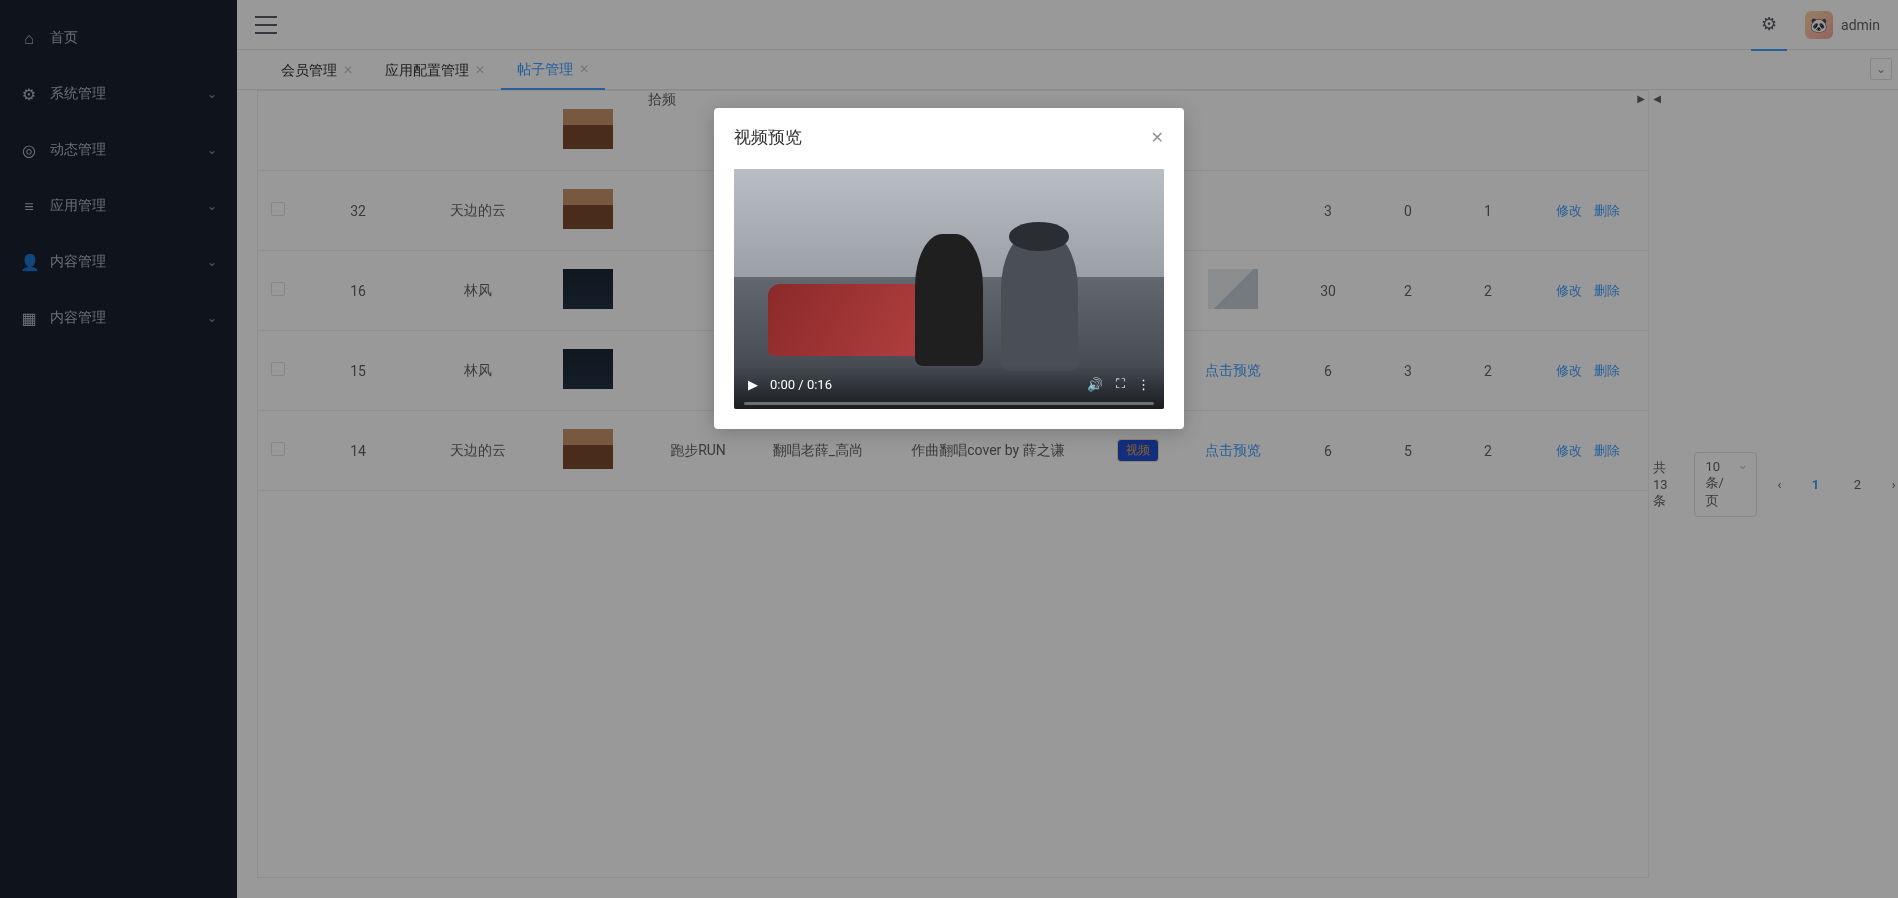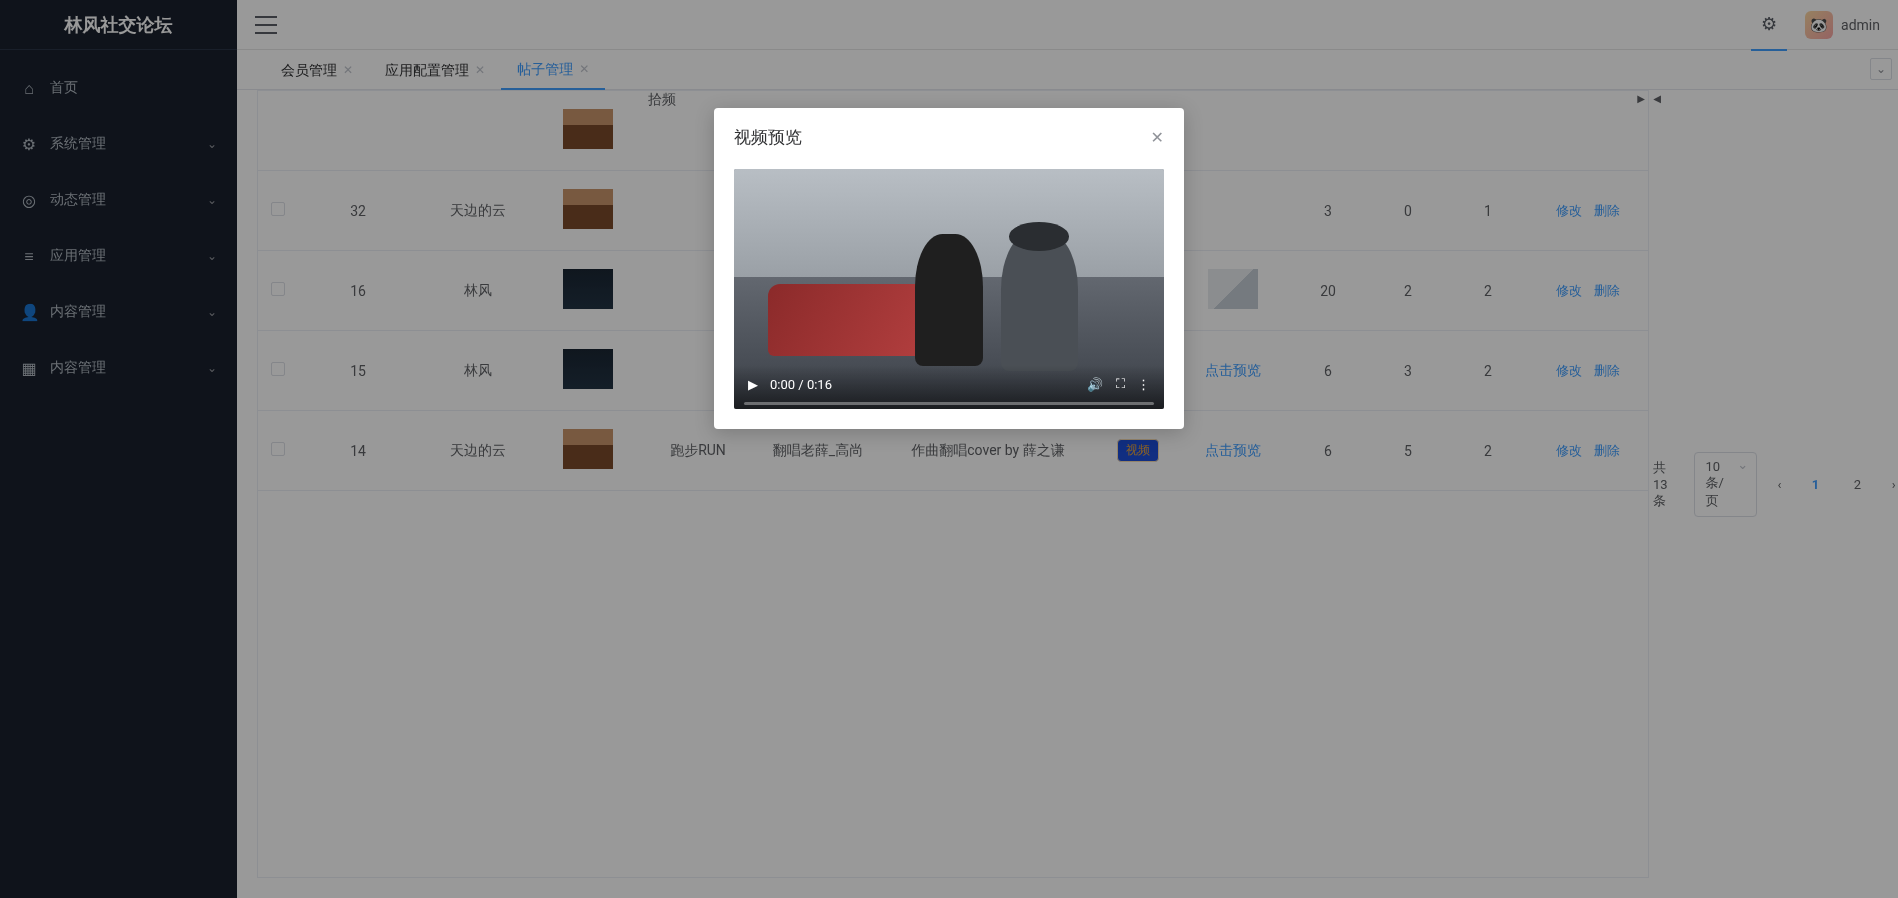--- a/index.html
+++ b/index.html
@@ -85,21 +85,20 @@
 .modal-foot { padding: 10px 20px 20px; display:flex; justify-content:flex-end; gap: 12px; }
 .btn { padding: 8px 20px; border-radius: 4px; border: 1px solid #dcdfe6; background: #fff; cursor: pointer; font-size: 14px; }
 .btn.primary { background: #409eff; border-color: #409eff; color: #fff; }
 </style>
 </head>
 <body>
 
 <div class="app">
 
   <aside class="sidebar">
-    <div class="logo">林风社交论坛</div>
     <nav class="menu">
       <div class="menu-item">
         <span class="icon">⌂</span>
         <span>首页</span>
       </div>
       <div class="menu-item">
         <span class="icon">⚙</span>
         <span>系统管理</span>
         <span class="chevron">⌄</span>
       </div>
@@ -195,21 +194,21 @@
               <tr>
                 <td style="width:40px"><span class="chk"></span></td>
                 <td style="width:120px">16</td>
                 <td style="width:120px">林风</td>
                 <td style="width:100px"><span class="thumb night"></span></td>
                 <td style="width:120px"></td>
                 <td style="width:120px"></td>
                 <td style="width:220px"></td>
                 <td style="width:80px"></td>
                 <td style="width:110px"><span class="thumb folded"></span></td>
-                <td style="width:80px">20</td>
+                <td style="width:80px">30</td>
                 <td style="width:80px">2</td>
                 <td style="width:80px">2</td>
                 <td style="width:120px">
                   <div class="actions">
                     <span class="act">修改</span>
                     <span class="act">删除</span>
                   </div>
                 </td>
               </tr>
               <tr>

